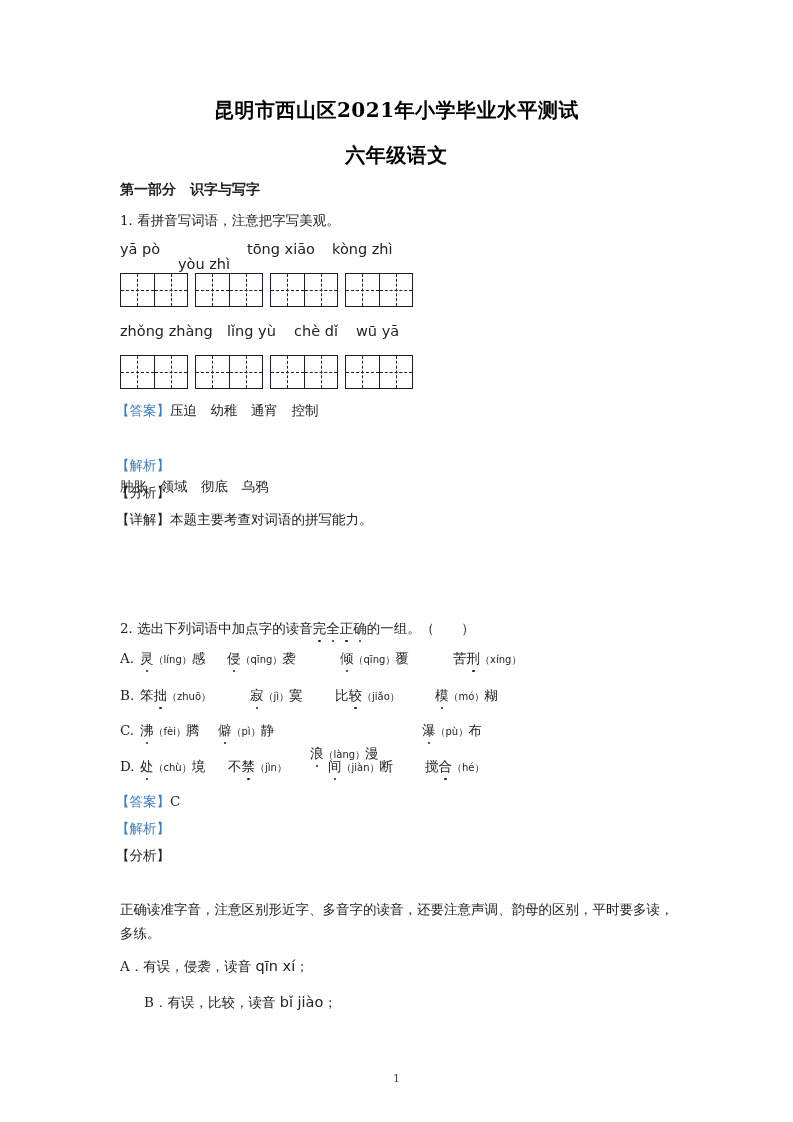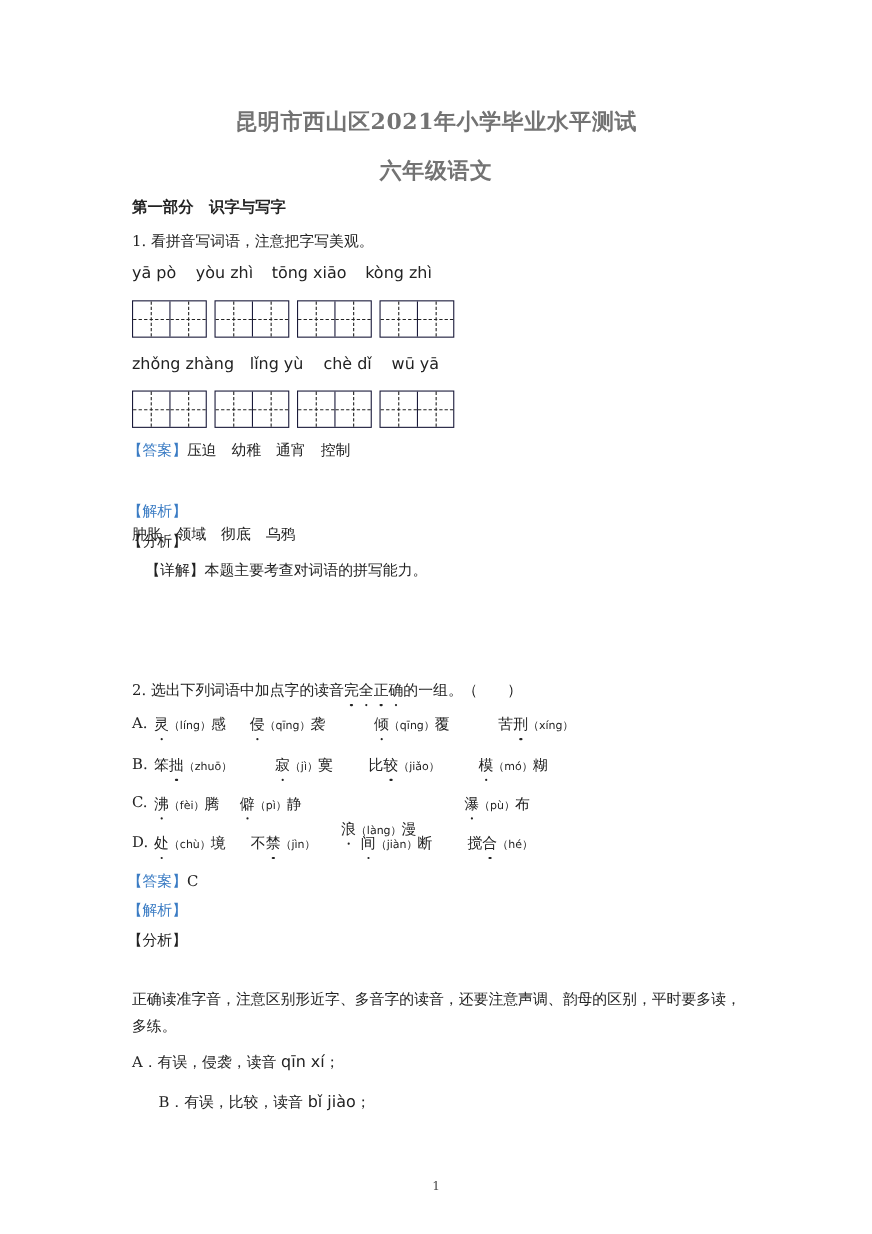--- a/index.html
+++ b/index.html
@@ -1,20 +1,20 @@
 <!DOCTYPE html>
 <html><head>
 <meta charset="utf-8">
 <style>
   html, body { margin: 0; padding: 0; background: #ffffff; }
   body { width: 793px; height: 1122px; position: relative; overflow: hidden;
          font-family: "DejaVu Serif", "Liberation Serif", serif; color: #222; }
   .page { position: absolute; left: 0; top: 0; width: 793px; height: 1122px; }
   .title { position: absolute; left: 0; width: 793px; text-align: center;
-           font-weight: bold; font-size: 20px; letter-spacing: 0.5px; color: #737373; }
+           font-weight: bold; font-size: 20px; letter-spacing: 0.5px; color: #000000; }
   .t1 { top: 97px; }
   .t2 { top: 142px; }
   .line { position: absolute; left: 120px; font-size: 13.5px; line-height: 18px; white-space: nowrap; }
   .bold { font-weight: bold; }
   .blue { color: #3b7cc4; }
   .pinyin { font-family: "DejaVu Sans", "Liberation Sans", sans-serif; font-size: 14.5px; }
   .pyrow span { display: inline-block; }
   .grids { position: absolute; left: 120px; display: flex; gap: 7px; }
   .grid { width: 68px; height: 34px; border: 1.3px solid #1a1a3a; box-sizing: border-box;
           position: relative; display: flex; }
@@ -40,21 +40,21 @@
 
   <div class="title t1">昆明市西山区2021年小学毕业水平测试</div>
   <div class="title t2">六年级语文</div>
 
   <div class="line bold" style="top:180px;font-size:14px;">第一部分　识字与写字</div>
 
   <div class="line" style="top:211px;">1. 看拼音写词语，注意把字写美观。</div>
 
   <div class="line pinyin pyrow" style="top:240px;">
     <span style="position:absolute;left:0;">yā pò</span>
-    <span style="position:absolute;left:58px;">yòu zhì</span>
+    <span style="position:absolute;left:58px;margin-top:15px;">yòu zhì</span>
     <span style="position:absolute;left:127px;">tōng xiāo</span>
     <span style="position:absolute;left:212px;">kòng zhì</span>
   </div>
 
   <div class="grids" style="top:273px;">
     <div class="grid">
         <div class="cell"></div>
         <div class="cell"></div>
       </div>
     <div class="grid">
@@ -96,21 +96,21 @@
         <div class="cell"></div>
       </div>
   </div>
 
   <div class="line" style="top:401px;left:116px;">
     <span class="blue">【答案】</span><span>压迫　幼稚　通宵　控制</span>
   </div>
   <div class="line" style="top:429px;margin-top:48px;">肿胀　领域　彻底　乌鸦</div>
   <div class="line blue" style="top:456px;left:116px;">【解析】</div>
   <div class="line" style="top:483px;left:116px;">【分析】</div>
-  <div class="line" style="top:510px;left:132px;">
+  <div class="line" style="top:510px;left:116px;">
     <span>【详解】</span><span>本题主要考查对词语的拼写能力。</span>
   </div>
 
   <div class="line" style="top:619px;">
     <span>2. 选出下列词语中加点字的读音</span><span class="dotted-run" id="q2dotted"><span class="dot">完</span><span class="dot">全</span><span class="dot">正</span><span class="dot">确</span></span><span>的一组。（　　）</span>
   </div>
 
   <div class="opt" style="top:650px;">
     <span class="item" style="left:0;">A.</span>
   <span class="item" style="left: 20px;"><span></span><span class="dot">灵</span><span class="py">（líng）</span><span>感</span></span>

